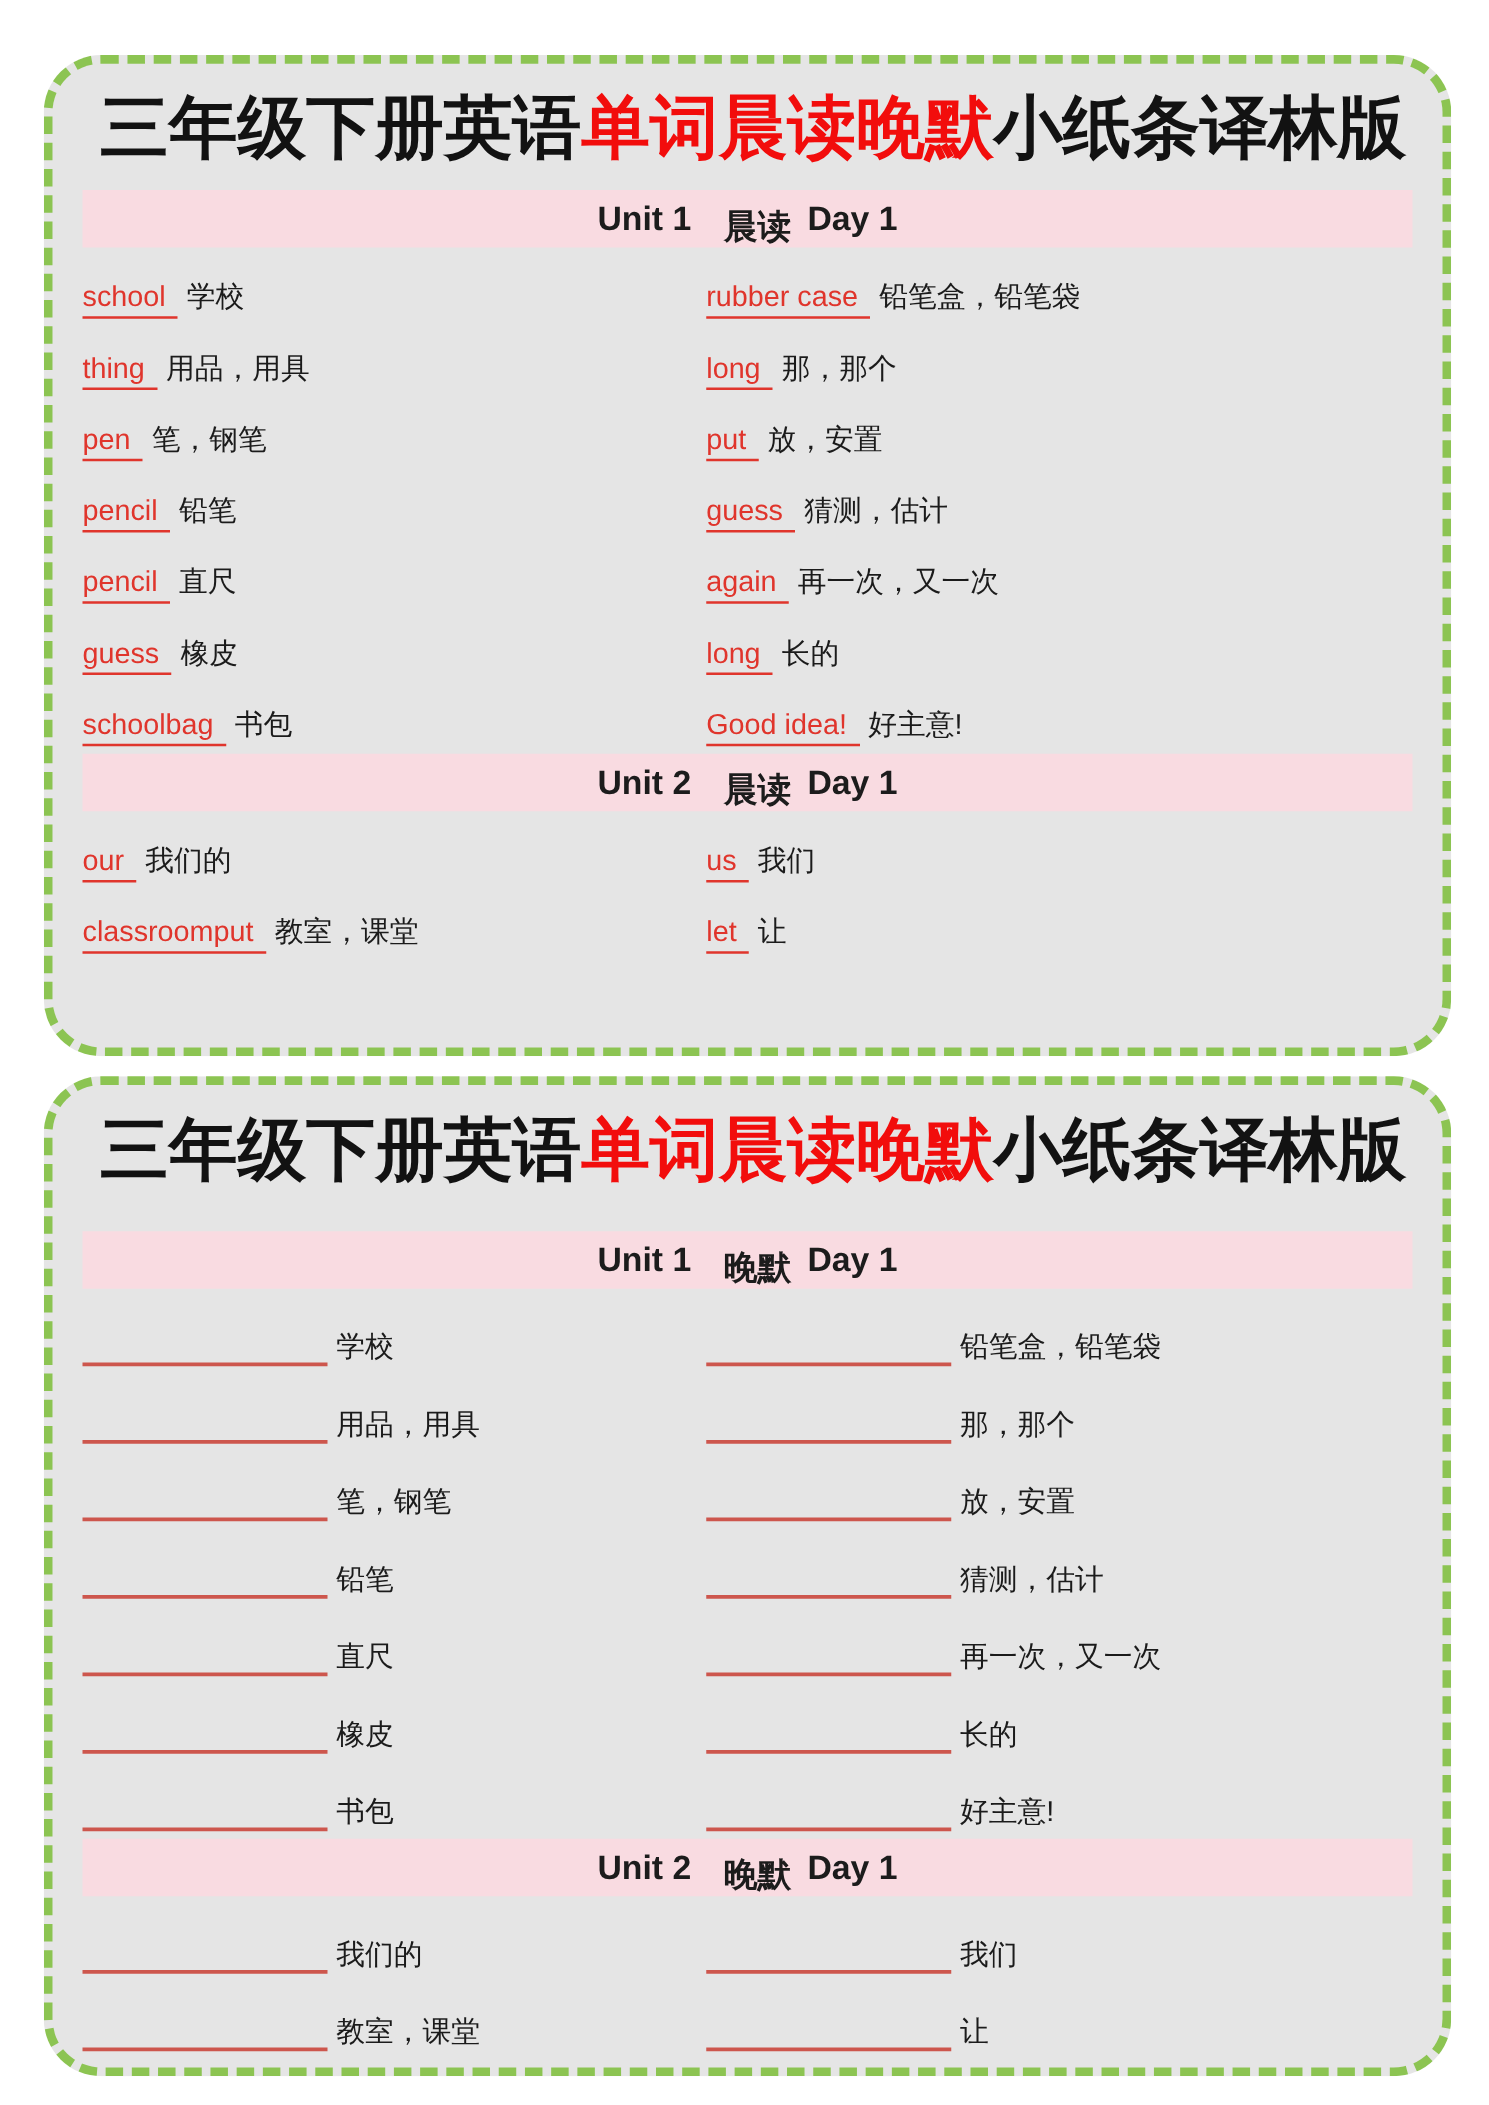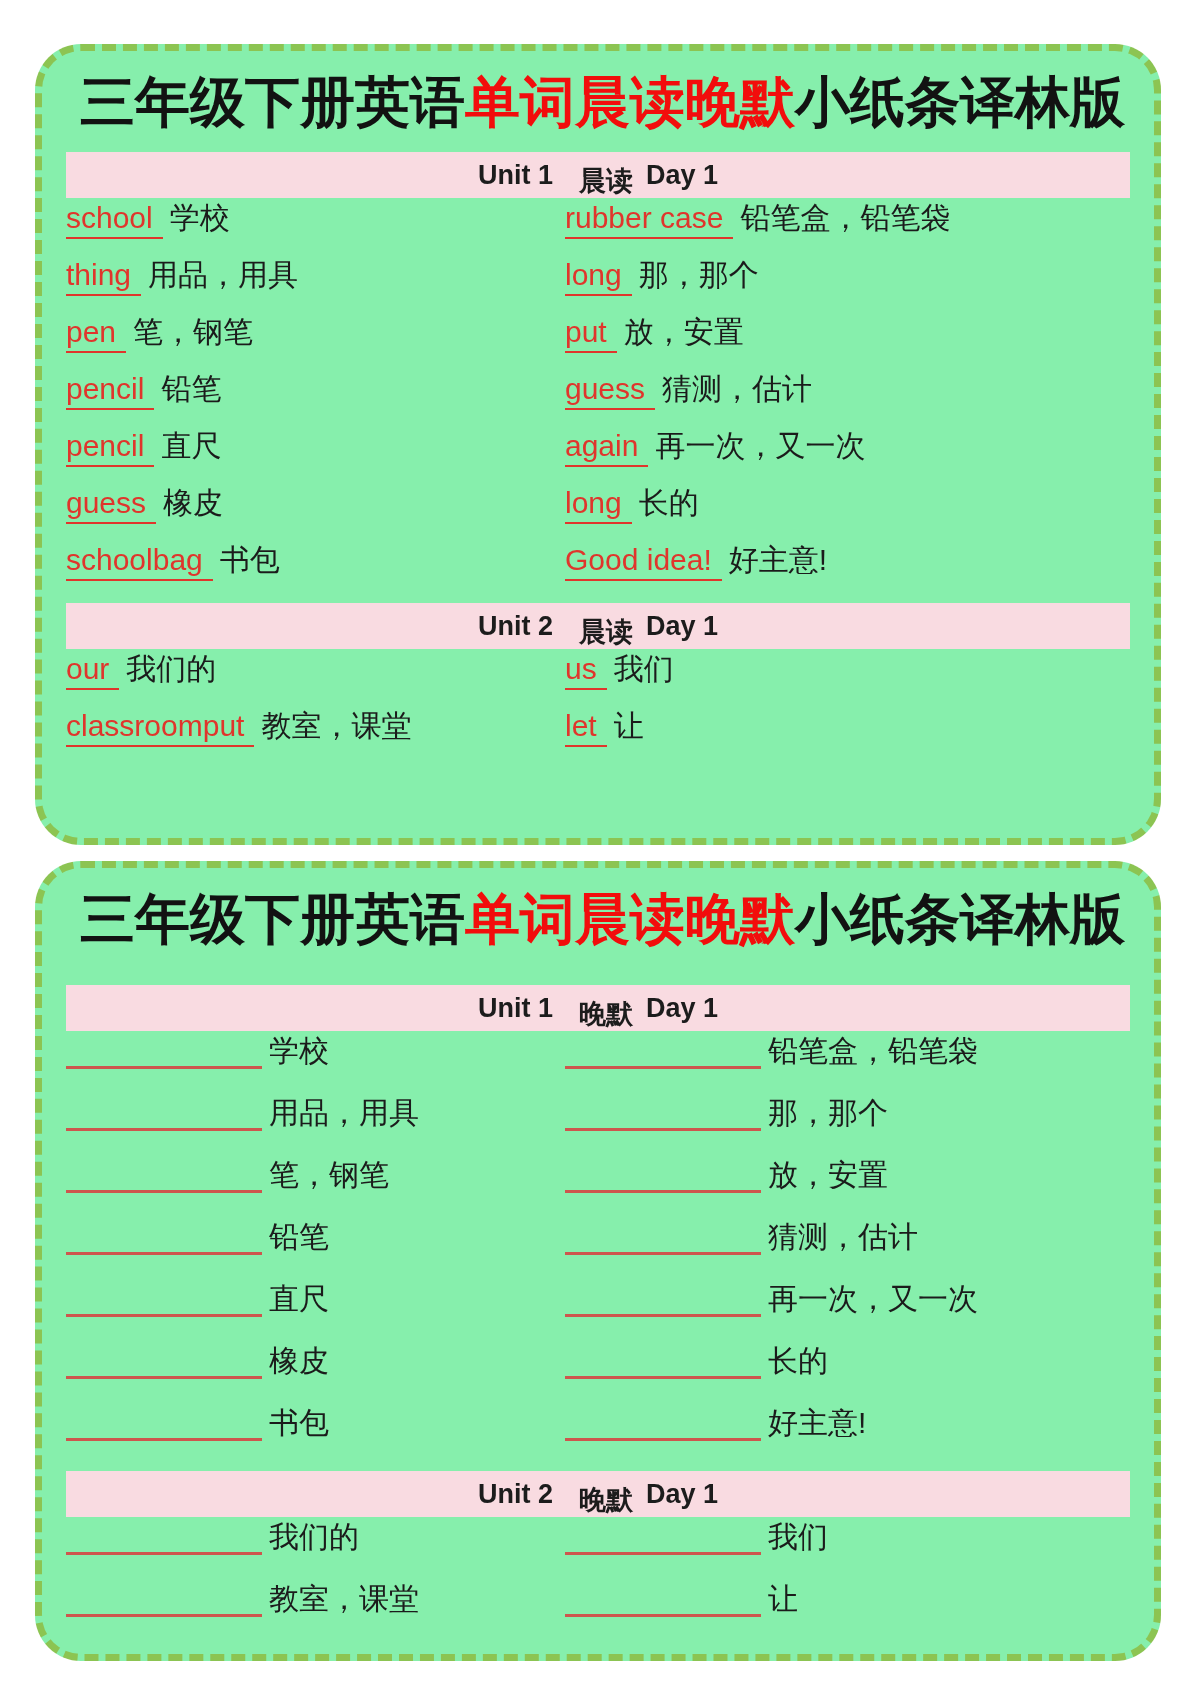--- a/index.html
+++ b/index.html
@@ -10,21 +10,21 @@
     font-family:"Liberation Sans","DejaVu Sans",sans-serif;
     color:#151515;
     overflow:hidden;
   }
   .panel{
     box-sizing:border-box;
     width:1126px;
     margin-left:35px;
     border:7px dashed #8cc452;
     border-radius:46px;
-    background:#86efac;
+    background:#e5e5e5;
     padding-top:20px;
   }
   .panel-morning{margin-top:44px;height:801px;}
   .panel-evening{margin-top:16px;height:800px;}
   .title{
     padding-left:38px;
     font-size:55px;
     font-weight:700;
     line-height:1.15;
     white-space:nowrap;
@@ -41,24 +41,24 @@
     align-items:center;
     justify-content:center;
     font-size:27px;
     color:#1c1c1c;
   }
   .h-unit,.h-day{font-weight:600;}
   .h-mode{font-weight:800;margin:12px 13px 0 26px;}
   .rows{padding-bottom:6px;}
   .row{
     display:flex;
-    align-items:flex-start;
+    align-items:flex-end;
     height:57px;
     padding:0 24px;
-    font-size:30px;
+    font-size:23px;
   }
   .panel-evening .row{height:62px;}
   .cell{display:flex;align-items:baseline;white-space:nowrap;}
   .cell-left{width:499px;flex:none;}
   .cell-right{flex:1;}
   .en{
     color:#e0352c;
     border-bottom:2px solid #e0352c;
     padding:0 10px 2px 0;
     margin-right:7px;

